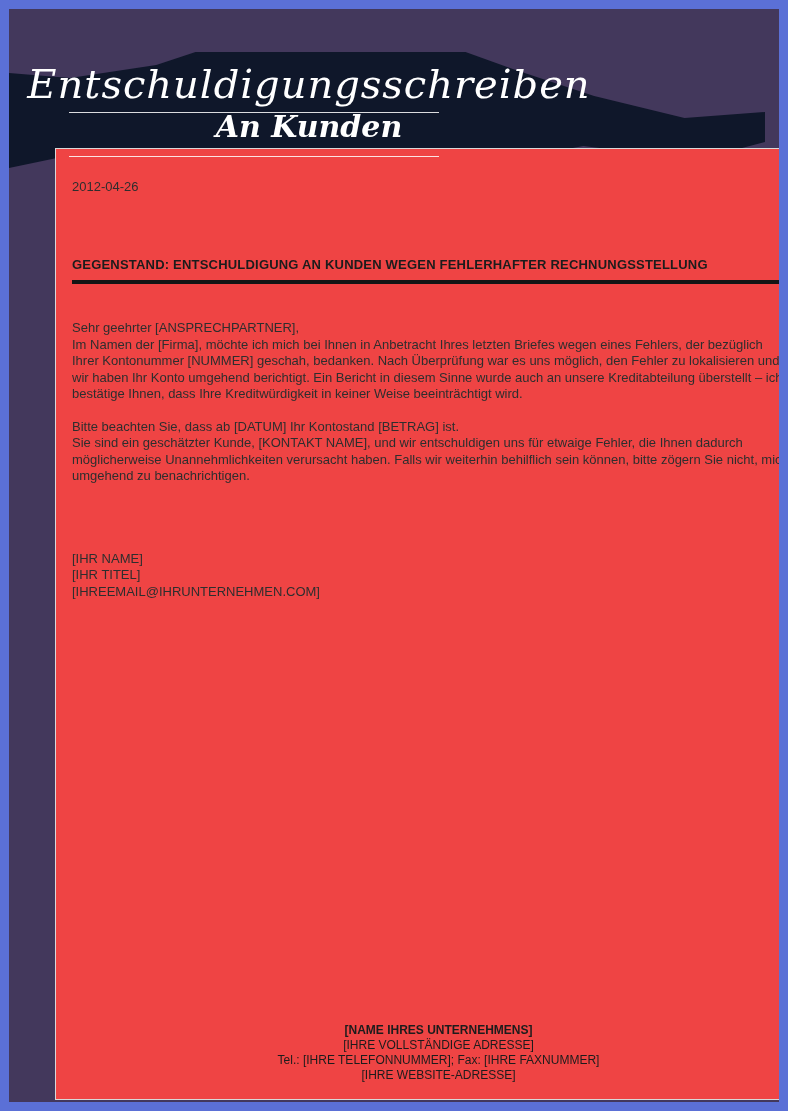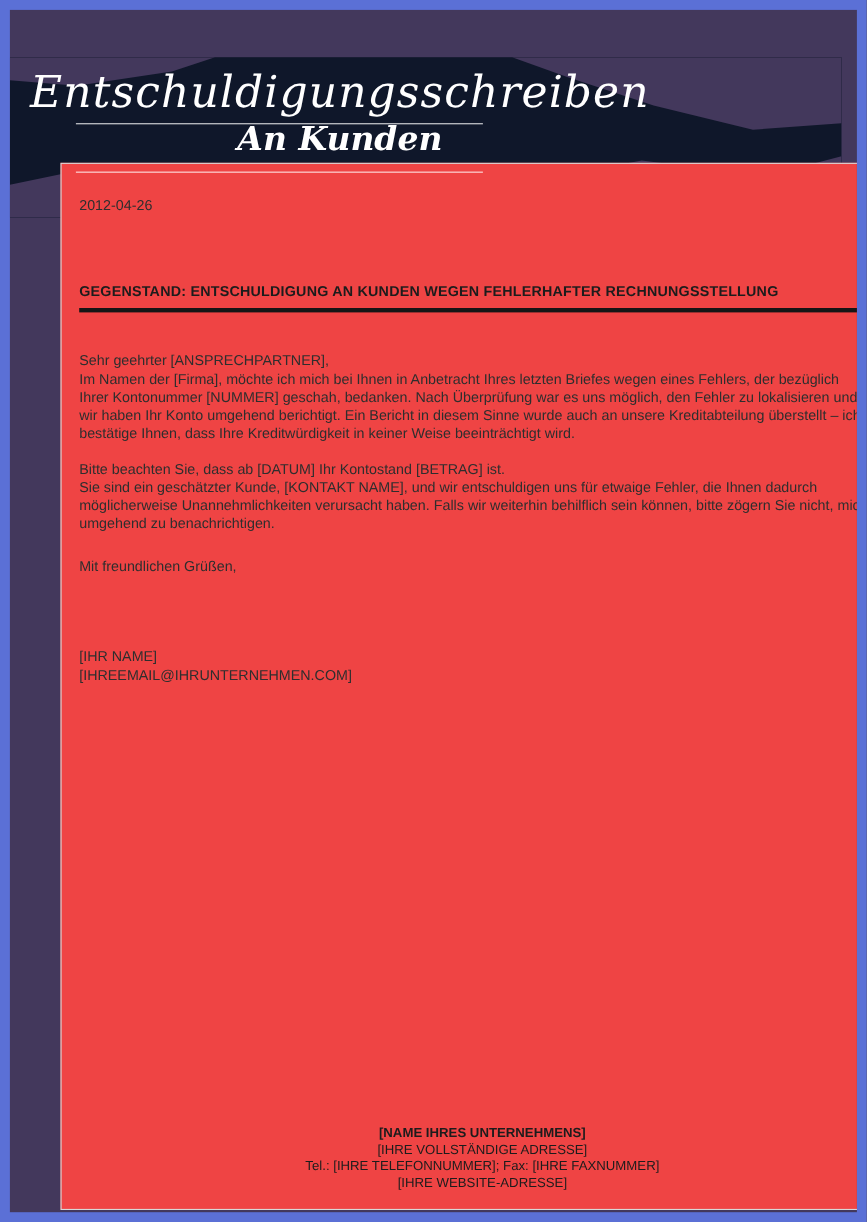--- a/index.html
+++ b/index.html
@@ -97,24 +97,24 @@
 
     <div class="subject">GEGENSTAND: ENTSCHULDIGUNG AN KUNDEN WEGEN FEHLERHAFTER RECHNUNGSSTELLUNG</div>
     <div class="subject-rule"></div>
 
     <div class="salutation">Sehr geehrter [ANSPRECHPARTNER],</div>
 
     <div class="para">Im Namen der [Firma], möchte ich mich bei Ihnen in Anbetracht Ihres letzten Briefes wegen eines Fehlers, der bezüglich Ihrer Kontonummer [NUMMER] geschah, bedanken. Nach Überprüfung war es uns möglich, den Fehler zu lokalisieren und wir haben Ihr Konto umgehend berichtigt. Ein Bericht in diesem Sinne wurde auch an unsere Kreditabteilung überstellt – ich bestätige Ihnen, dass Ihre Kreditwürdigkeit in keiner Weise beeinträchtigt wird.</div>
     <div class="para note">Bitte beachten Sie, dass ab [DATUM] Ihr Kontostand [BETRAG] ist.</div>
     <div class="para">Sie sind ein geschätzter Kunde, [KONTAKT NAME], und wir entschuldigen uns für etwaige Fehler, die Ihnen dadurch möglicherweise Unannehmlichkeiten verursacht haben. Falls wir weiterhin behilflich sein können, bitte zögern Sie nicht, mich umgehend zu benachrichtigen.</div>
 
-    <div class="closing">Mit freundlichen Grüßen,</div>
 
     <div class="signature">
       <div>[IHR NAME]</div>
+      <div>[IHR TITEL]</div>
       <div>[IHREEMAIL@IHRUNTERNEHMEN.COM]</div>
     </div>
 
     <div class="footer">
       <div class="company">[NAME IHRES UNTERNEHMENS]</div>
       <div>[IHRE VOLLSTÄNDIGE ADRESSE]</div>
       <div>Tel.: [IHRE TELEFONNUMMER]; Fax: [IHRE FAXNUMMER]</div>
       <div>[IHRE WEBSITE-ADRESSE]</div>
     </div>
 

